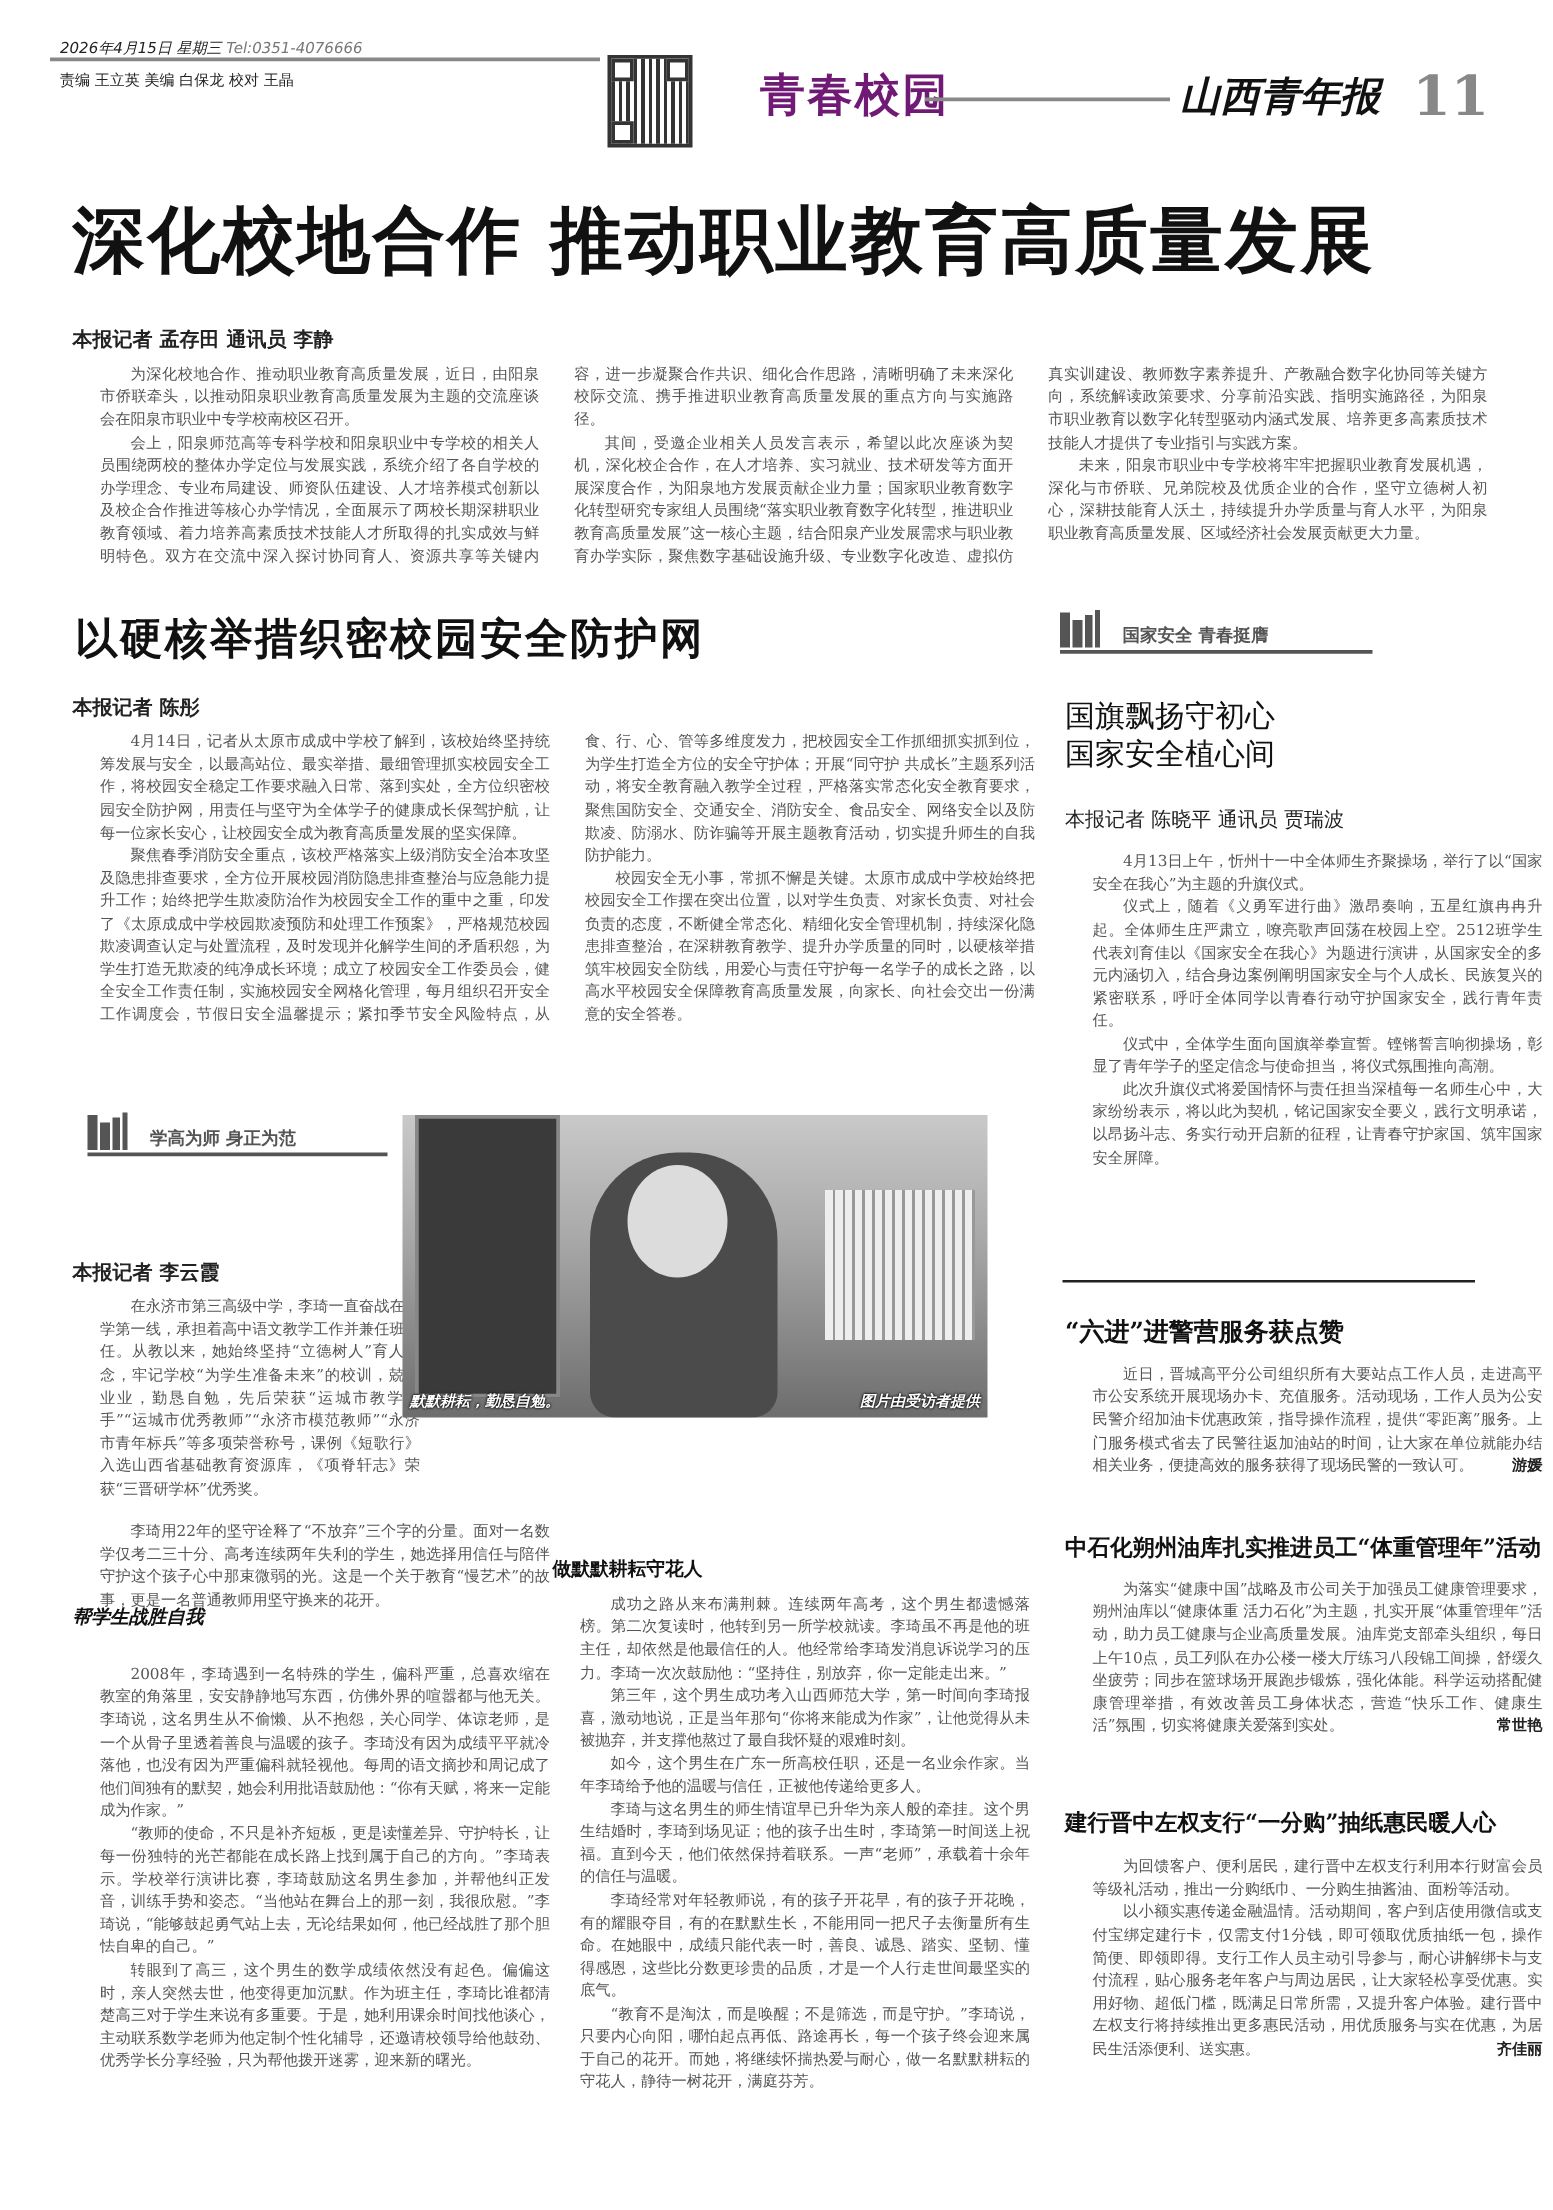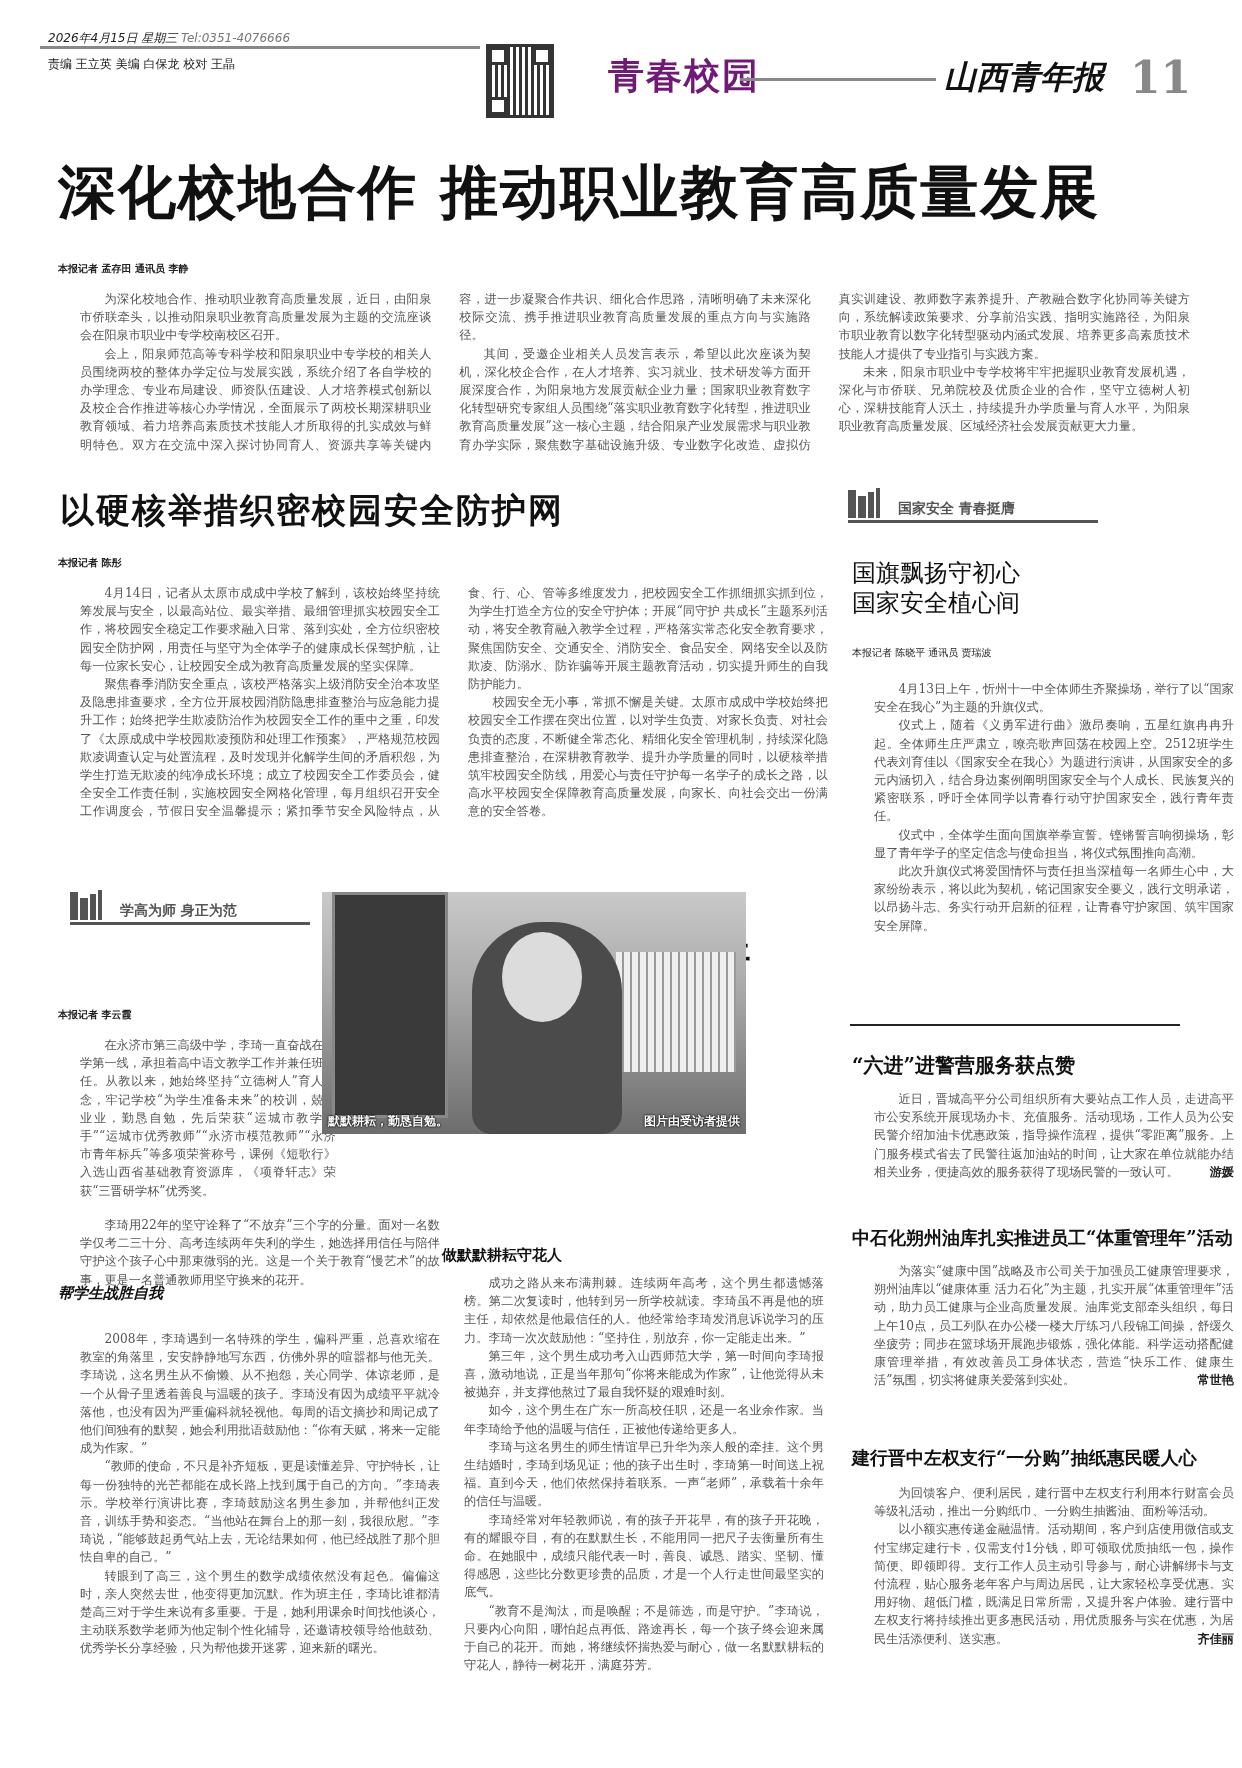--- a/index.html
+++ b/index.html
@@ -11,36 +11,36 @@
   .hdr-line-l{left:40px;top:46px;width:440px;height:3px;background:#888;}
   .hdr-edit{left:48px;top:56px;font-size:12px;color:#222;}
   .qr{left:486px;top:44px;width:68px;height:74px;background:
      repeating-linear-gradient(90deg,#111 0 3px,#fff 3px 6px),#fff;opacity:.85;border:3px solid #111;box-sizing:border-box;}
   .qr .c{position:absolute;width:12px;height:12px;border:3px solid #111;background:#fff;}
   .section-name{left:566px;top:52px;font-size:36px;font-weight:bold;color:#701a75;letter-spacing:2px;margin-left:42px;}
   .hdr-line-r{left:740px;top:78px;width:196px;height:3px;background:#888;}
   .paper-name{left:944px;top:56px;font-size:32px;font-style:italic;font-weight:bold;color:#111;font-family:"DejaVu Serif",serif;}
   .page-num{left:1130px;top:52px;font-size:44px;font-weight:bold;color:#888;}
   .main-title{left:58px;top:154px;font-size:58px;font-weight:bold;color:#111;letter-spacing:2px;}
-  .byline{font-size:10px;font-weight:bold;color:#222;font-family:"DejaVu Sans",sans-serif;}
+  .byline{font-size:16px;font-weight:bold;color:#222;font-family:"DejaVu Sans",sans-serif;}
   .body{font-size:12.2px;line-height:18.2px;color:#555;text-align:justify;margin-left:22px;}
   .body p{margin:0;text-indent:2em;}
   .col{width:360px;}
   .h2{font-size:34px;font-weight:bold;color:#111;letter-spacing:2px;}
   .h3{font-size:15px;font-weight:bold;color:#111;}
   .h-side{font-size:20px;font-weight:bold;color:#111;}
   .sub-title{font-size:21px;color:#222;}
   .big-sub{font-size:36px;font-weight:bold;color:#111;letter-spacing:4px;}
   .column-tag{font-size:14px;font-weight:bold;color:#555;}
   .tag-rule{height:3px;background:#555;}
   .books{width:40px;height:32px;display:flex;align-items:flex-end;gap:2px;}
   .books span{display:block;background:#555;}
   .sig{font-weight:bold;color:#222;float:right;}
-  .photo{left:322px;top:892px;width:424px;height:242px;background:
-     linear-gradient(180deg,#c9c9c9 0%,#a9a9a9 40%,#6d6d6d 100%);overflow:hidden;}
+  .photo{left:322px;top:892px;width:468px;height:242px;background:
+     linear-gradient(180deg,#c9c9c9 0%,#a9a9a9 40%,#6d6d6d 100%);overflow:hidden;font-style:italic;}
   .photo .person{position:absolute;left:150px;top:30px;width:150px;height:212px;border-radius:70px 70px 20px 20px;background:#4b4b4b;}
   .photo .face{position:absolute;left:180px;top:40px;width:80px;height:90px;border-radius:50%;background:#dcdcdc;}
   .photo .shelf{position:absolute;right:10px;top:60px;width:120px;height:120px;background:repeating-linear-gradient(90deg,#eee 0 6px,#999 6px 8px);}
   .photo .cab{position:absolute;left:10px;top:0;width:110px;height:220px;background:#3a3a3a;border:3px solid #888;}
   .cap{position:absolute;bottom:4px;font-size:12px;font-weight:bold;color:#fff;font-family:"DejaVu Sans",sans-serif;text-shadow:0 0 2px #000,0 0 2px #000;}
   .rule{height:2px;background:#222;}
 </style>
 </head>
 <body>
 

